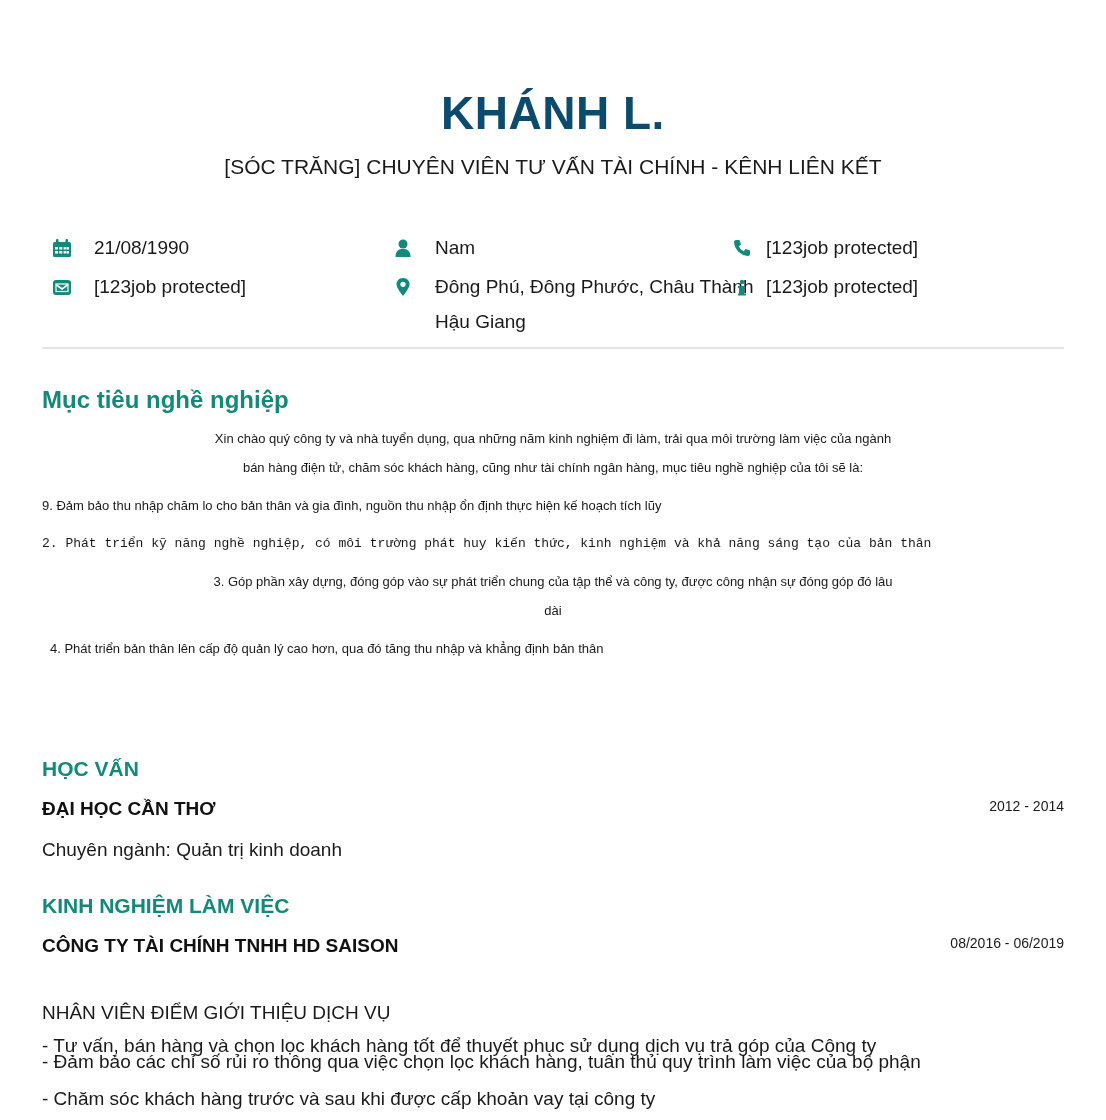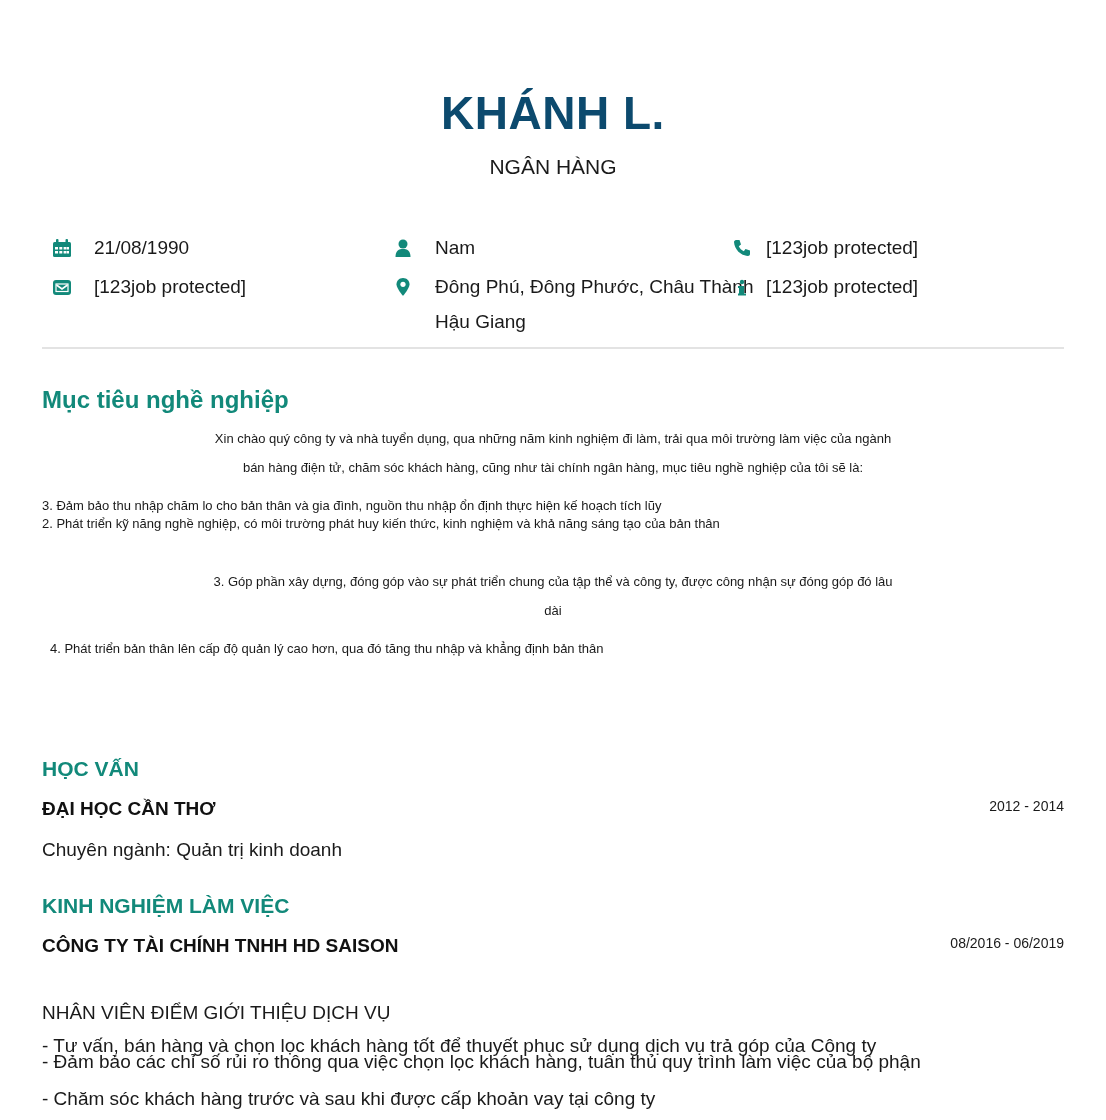--- a/index.html
+++ b/index.html
@@ -27,21 +27,21 @@
     .row-date { position: absolute; right: 0; font-size: 14px; color: #1a1a1a; }
     .plain { position: absolute; left: 0; font-size: 19px; color: #1a1a1a; white-space: nowrap; }
   </style>
 </head>
 <body>
 
 <div class="page">
 
   <div class="name">KHÁNH L.</div>
   <div class="jobtitle">
-    <span>NGÂN HÀNG</span>
+    <span>[SÓC TRĂNG] CHUYÊN VIÊN TƯ VẤN TÀI CHÍNH - KÊNH LIÊN KẾT</span>
   </div>
 
   <div class="info" style="left:10px; top:237px;">
     <span class="ico">
       <svg width="20" height="20" viewBox="0 0 20 20">
           <rect x="1" y="4" width="18" height="15" rx="1.5" fill="#12897a"></rect>
           <rect x="4" y="1" width="2.5" height="5" rx="1" fill="#12897a"></rect>
           <rect x="13.5" y="1" width="2.5" height="5" rx="1" fill="#12897a"></rect>
           <g fill="#fff">
             <rect x="3" y="9" width="3" height="2.5"></rect>
@@ -106,22 +106,22 @@
         </svg>
     </span>
     <span class="txt" style="left:34px;">[123job protected]</span>
   </div>
 
   <div class="divider"></div>
 
   <div class="sec-obj-title">Mục tiêu nghề nghiệp</div>
   <div class="obj-line center" style="top:425px;">Xin chào quý công ty và nhà tuyển dụng, qua những năm kinh nghiệm đi làm, trải qua môi trường làm việc của ngành</div>
   <div class="obj-line center" style="top:454px;">bán hàng điện tử, chăm sóc khách hàng, cũng như tài chính ngân hàng, mục tiêu nghề nghiệp của tôi sẽ là:</div>
-  <div class="obj-line" style="top:492px;">3. Đảm bảo thu nhập chăm lo cho bản thân và gia đình, nguồn thu nhập ổn định thực hiện kế hoạch tích lũy</div>
-  <div class="obj-line" style="top:510px;">2. Phát triển kỹ năng nghề nghiệp, có môi trường phát huy kiến thức, kinh nghiệm và khả năng sáng tạo của bản thân</div>
+  <div class="obj-line" style="top:492px;">9. Đảm bảo thu nhập chăm lo cho bản thân và gia đình, nguồn thu nhập ổn định thực hiện kế hoạch tích lũy</div>
+  <div class="obj-line" style="top:530px;font-family:Liberation Mono, monospace;">2. Phát triển kỹ năng nghề nghiệp, có môi trường phát huy kiến thức, kinh nghiệm và khả năng sáng tạo của bản thân</div>
   <div class="obj-line center" style="top:568px;">3. Góp phần xây dựng, đóng góp vào sự phát triển chung của tập thể và công ty, được công nhận sự đóng góp đó lâu</div>
   <div class="obj-line center" style="top:597px;">dài</div>
   <div class="obj-line" style="top:635px;margin-left:8px;">4. Phát triển bản thân lên cấp độ quản lý cao hơn, qua đó tăng thu nhập và khẳng định bản thân</div>
 
   <div class="sec-title" style="top:757px;">HỌC VẤN</div>
   <div class="row-title" style="top:798px;">ĐẠI HỌC CẦN THƠ</div>
   <div class="row-date" style="top:798px;">2012 - 2014</div>
   <div class="plain" style="top:839px;">Chuyên ngành: Quản trị kinh doanh</div>
 
   <div class="sec-title" style="top:894px;">KINH NGHIỆM LÀM VIỆC</div>

